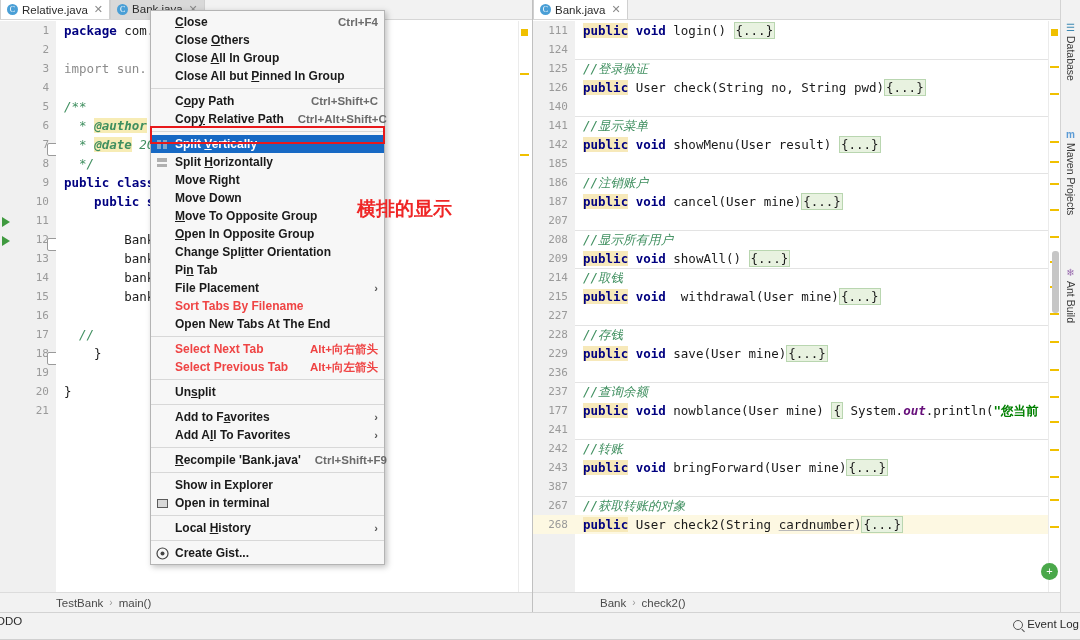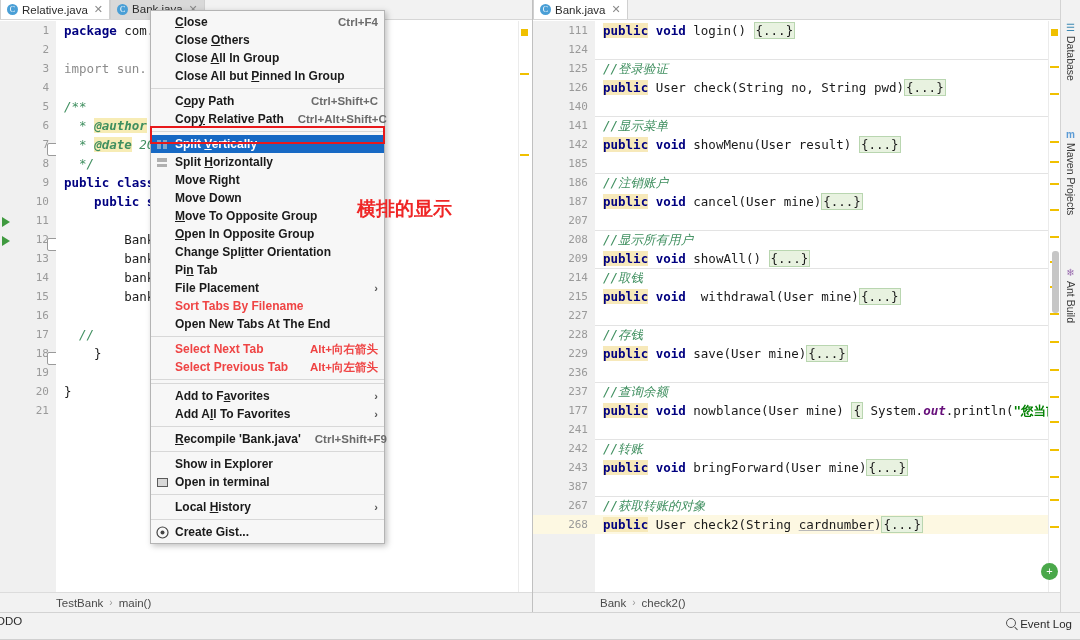--- a/index.html
+++ b/index.html
@@ -73,22 +73,22 @@
               border-left:1px solid #d3d3d3; display:flex; flex-direction:column;
               align-items:center; padding-top:22px; gap:10px; }
   .rtool { writing-mode:vertical-rl; font-size:10.5px; color:#3c3c3c; display:flex;
            align-items:center; gap:3px; white-space:nowrap; }
   .rtool .ic { writing-mode:horizontal-tb; font-size:10px; }
 
   
   .statusbar { position:absolute; left:0; bottom:0; width:1080px; height:28px; background:#f2f2f2;
                border-top:1px solid #d3d3d3; }
   .todo { position:absolute; left:-4px; top:2px; font-size:11.5px; color:#2b2b2b; }
-  .eventlog { position:absolute; right:8px; top:5px; font-size:11.5px; color:#2b2b2b;
-              display:flex; align-items:flex-start; gap:4px; }
+  .eventlog { position:absolute; right:1px; top:5px; font-size:11.5px; color:#2b2b2b;
+              display:flex; align-items:flex-end; gap:4px; }
   .magnifier { width:10px; height:10px; border:1.3px solid #555; border-radius:50%;
                position:relative; display:inline-block; }
   .magnifier:after { content:""; position:absolute; right:-3px; bottom:-2px; width:4px; height:1.3px;
                      background:#555; transform:rotate(45deg); }
   .botline { position:absolute; left:0; bottom:0; width:1080px; height:1px; background:#d0d0d0; }
 
   
   .ctxmenu { position:absolute; left:150px; top:10px; width:235px; background:#f7f7f7;
              border:1px solid #b4b4b4; box-shadow:2px 2px 6px rgba(0,0,0,.25); z-index:50;
              padding:2px 0; }
@@ -117,21 +117,21 @@
 
   <div class="pane pane-right" style="position:absolute;left:0;top:0;width:1060px;">
     <div class="tabstrip" style="padding-left:533px;">
       <div class="tab active">
         <span class="cls-icon">C</span>
         <span>Bank.java</span>
         <span class="tab-close">✕</span>
       </div>
     </div>
     <div class="edbody" style="left:533px;">
-      <div class="gutter" style="width:62px;">
+      <div class="gutter" style="width:42px;">
         <div id="rnums">
             <div class="lnum">111</div>
             <div class="lnum">124</div>
             <div class="lnum">125</div>
             <div class="lnum">126</div>
             <div class="lnum">140</div>
             <div class="lnum">141</div>
             <div class="lnum">142</div>
             <div class="lnum">185</div>
             <div class="lnum">186</div>
@@ -412,20 +412,23 @@
       <div class="mdiv"></div>
       <div class="mi disabled">
         <span class="mlabel">Select Next Tab</span>
         <span class="macc">Alt+向右箭头</span>
       </div>
       <div class="mi disabled">
         <span class="mlabel">Select Previous Tab</span>
         <span class="macc">Alt+向左箭头</span>
       </div>
       <div class="mdiv"></div>
+      <div class="mi">
+        <span class="mlabel">Un<u>s</u>plit</span>
+      </div>
       <div class="mdiv"></div>
       <div class="mi">
         <span class="mlabel">Add to F<u>a</u>vorites</span>
         <span class="marrow">›</span>
       </div>
       <div class="mi">
         <span class="mlabel">Add A<u>l</u>l To Favorites</span>
         <span class="marrow">›</span>
       </div>
       <div class="mdiv"></div>

